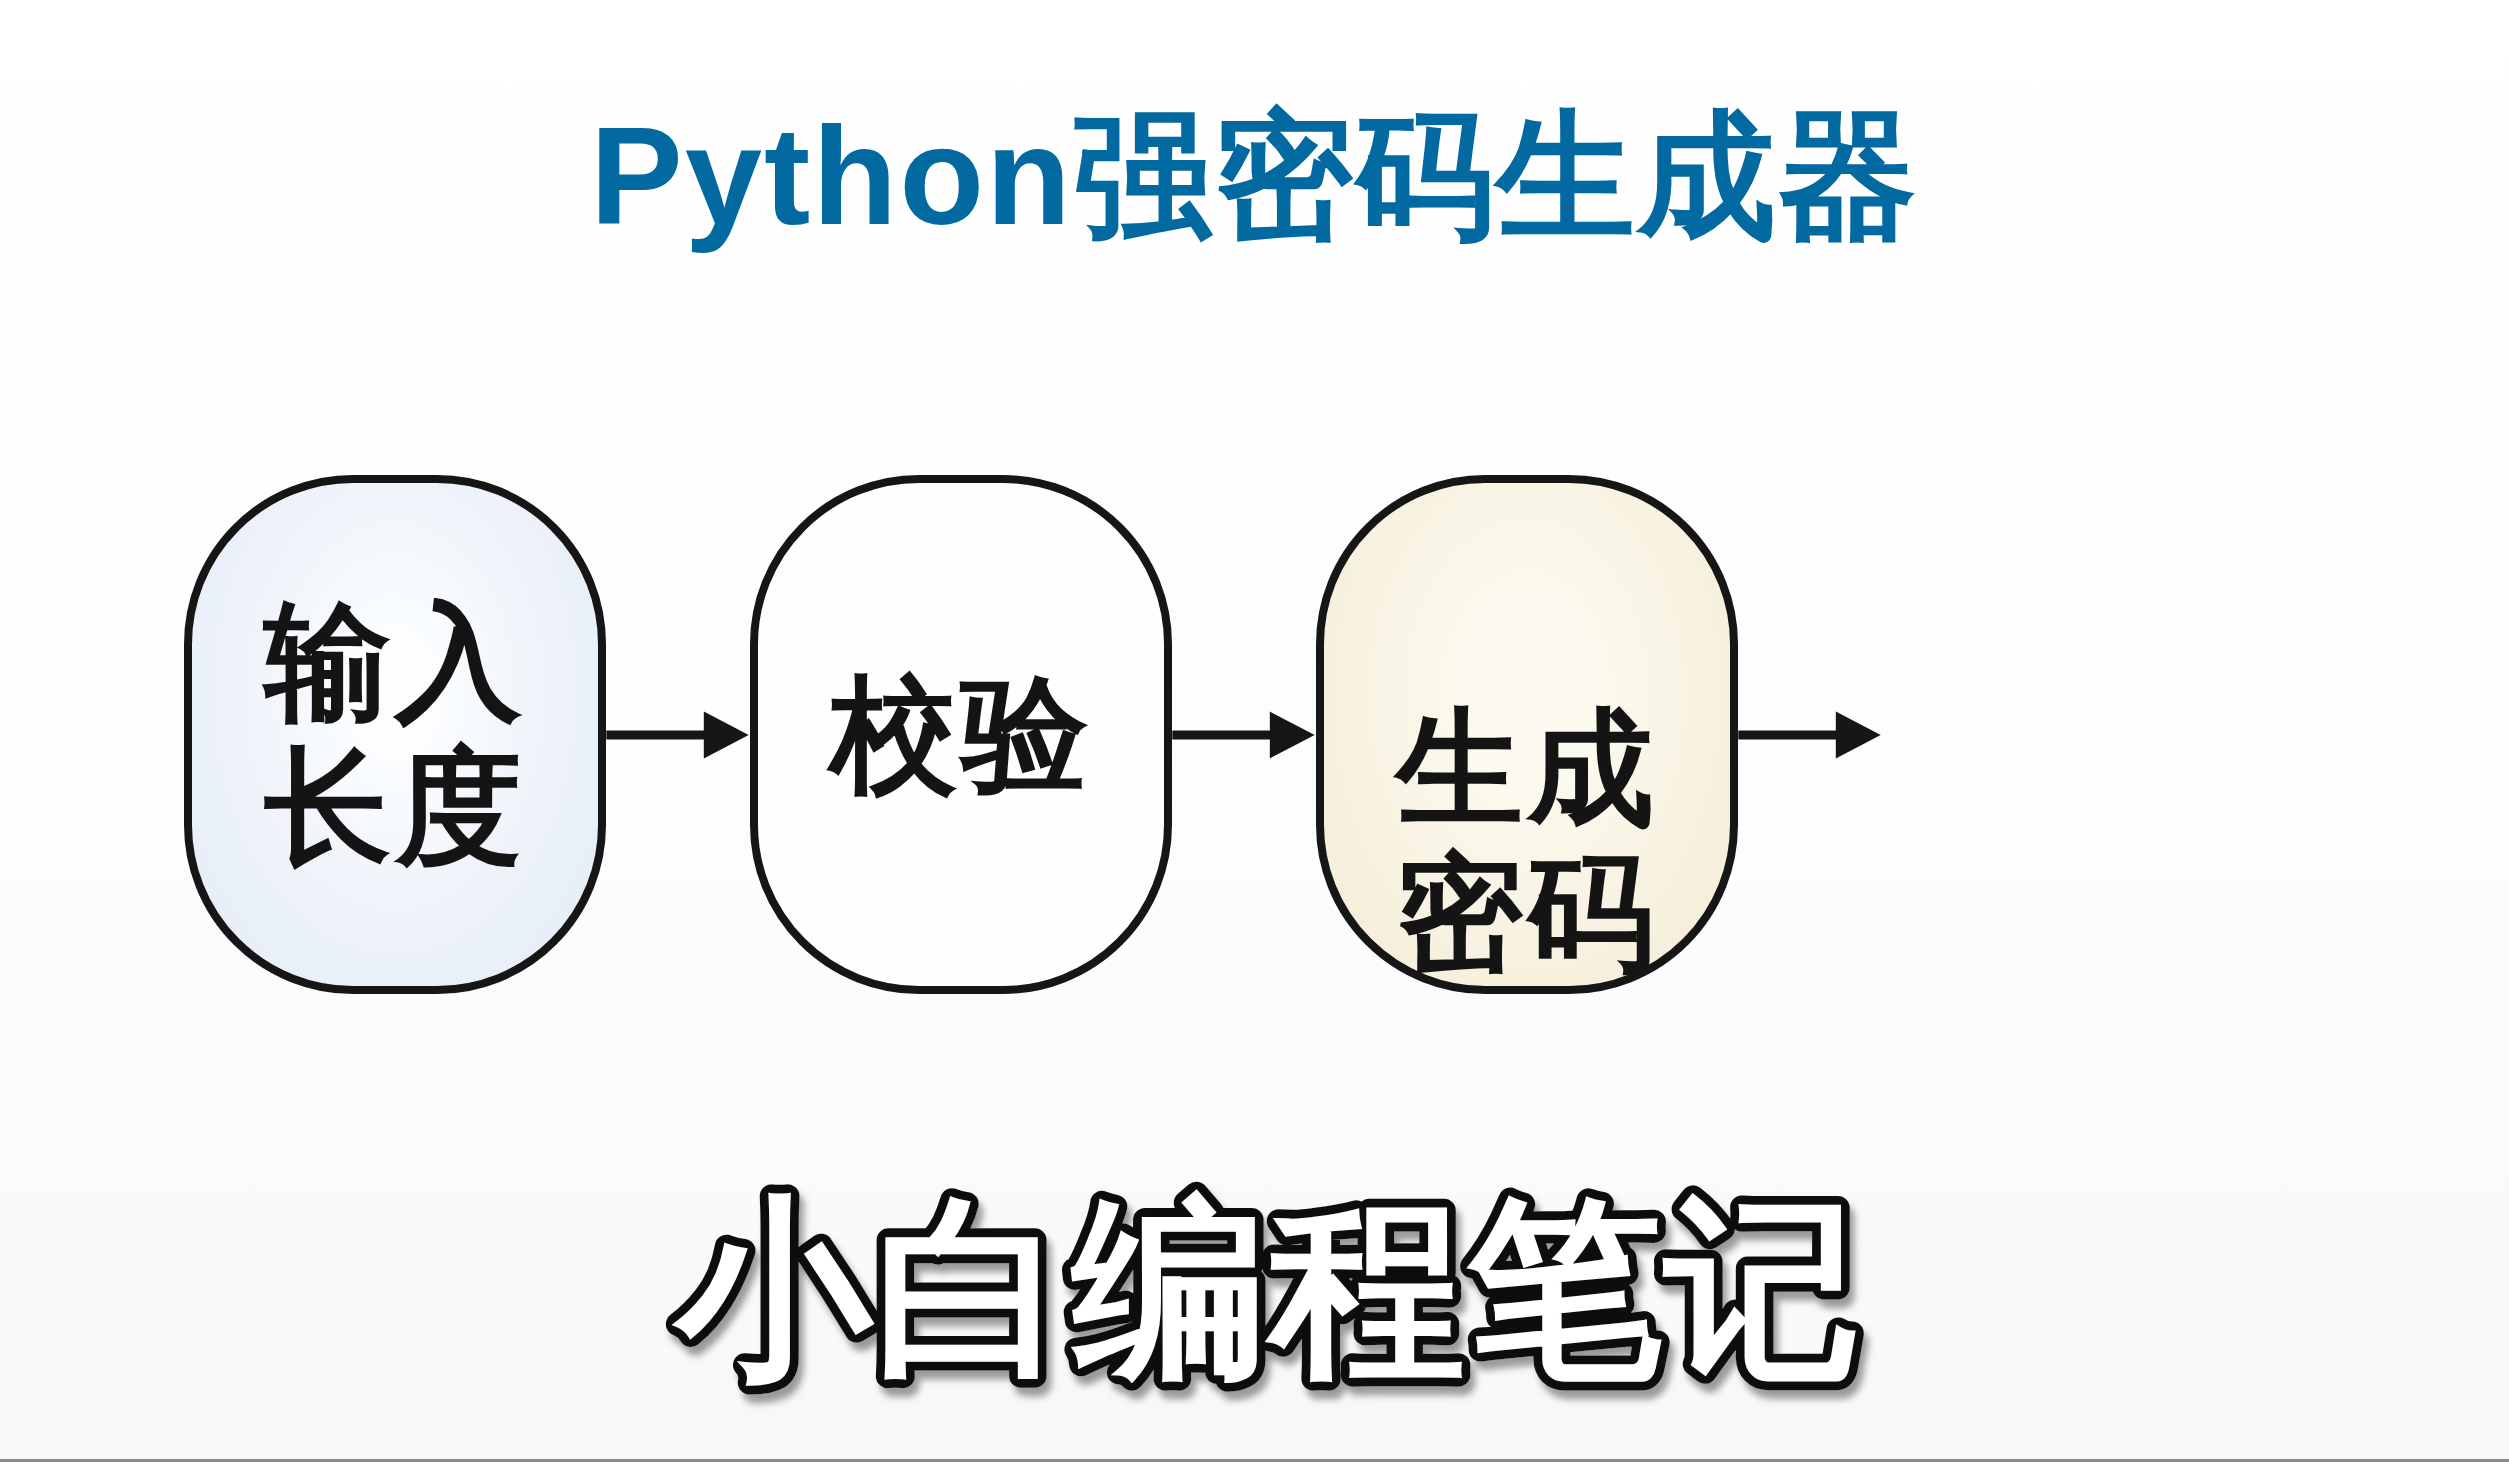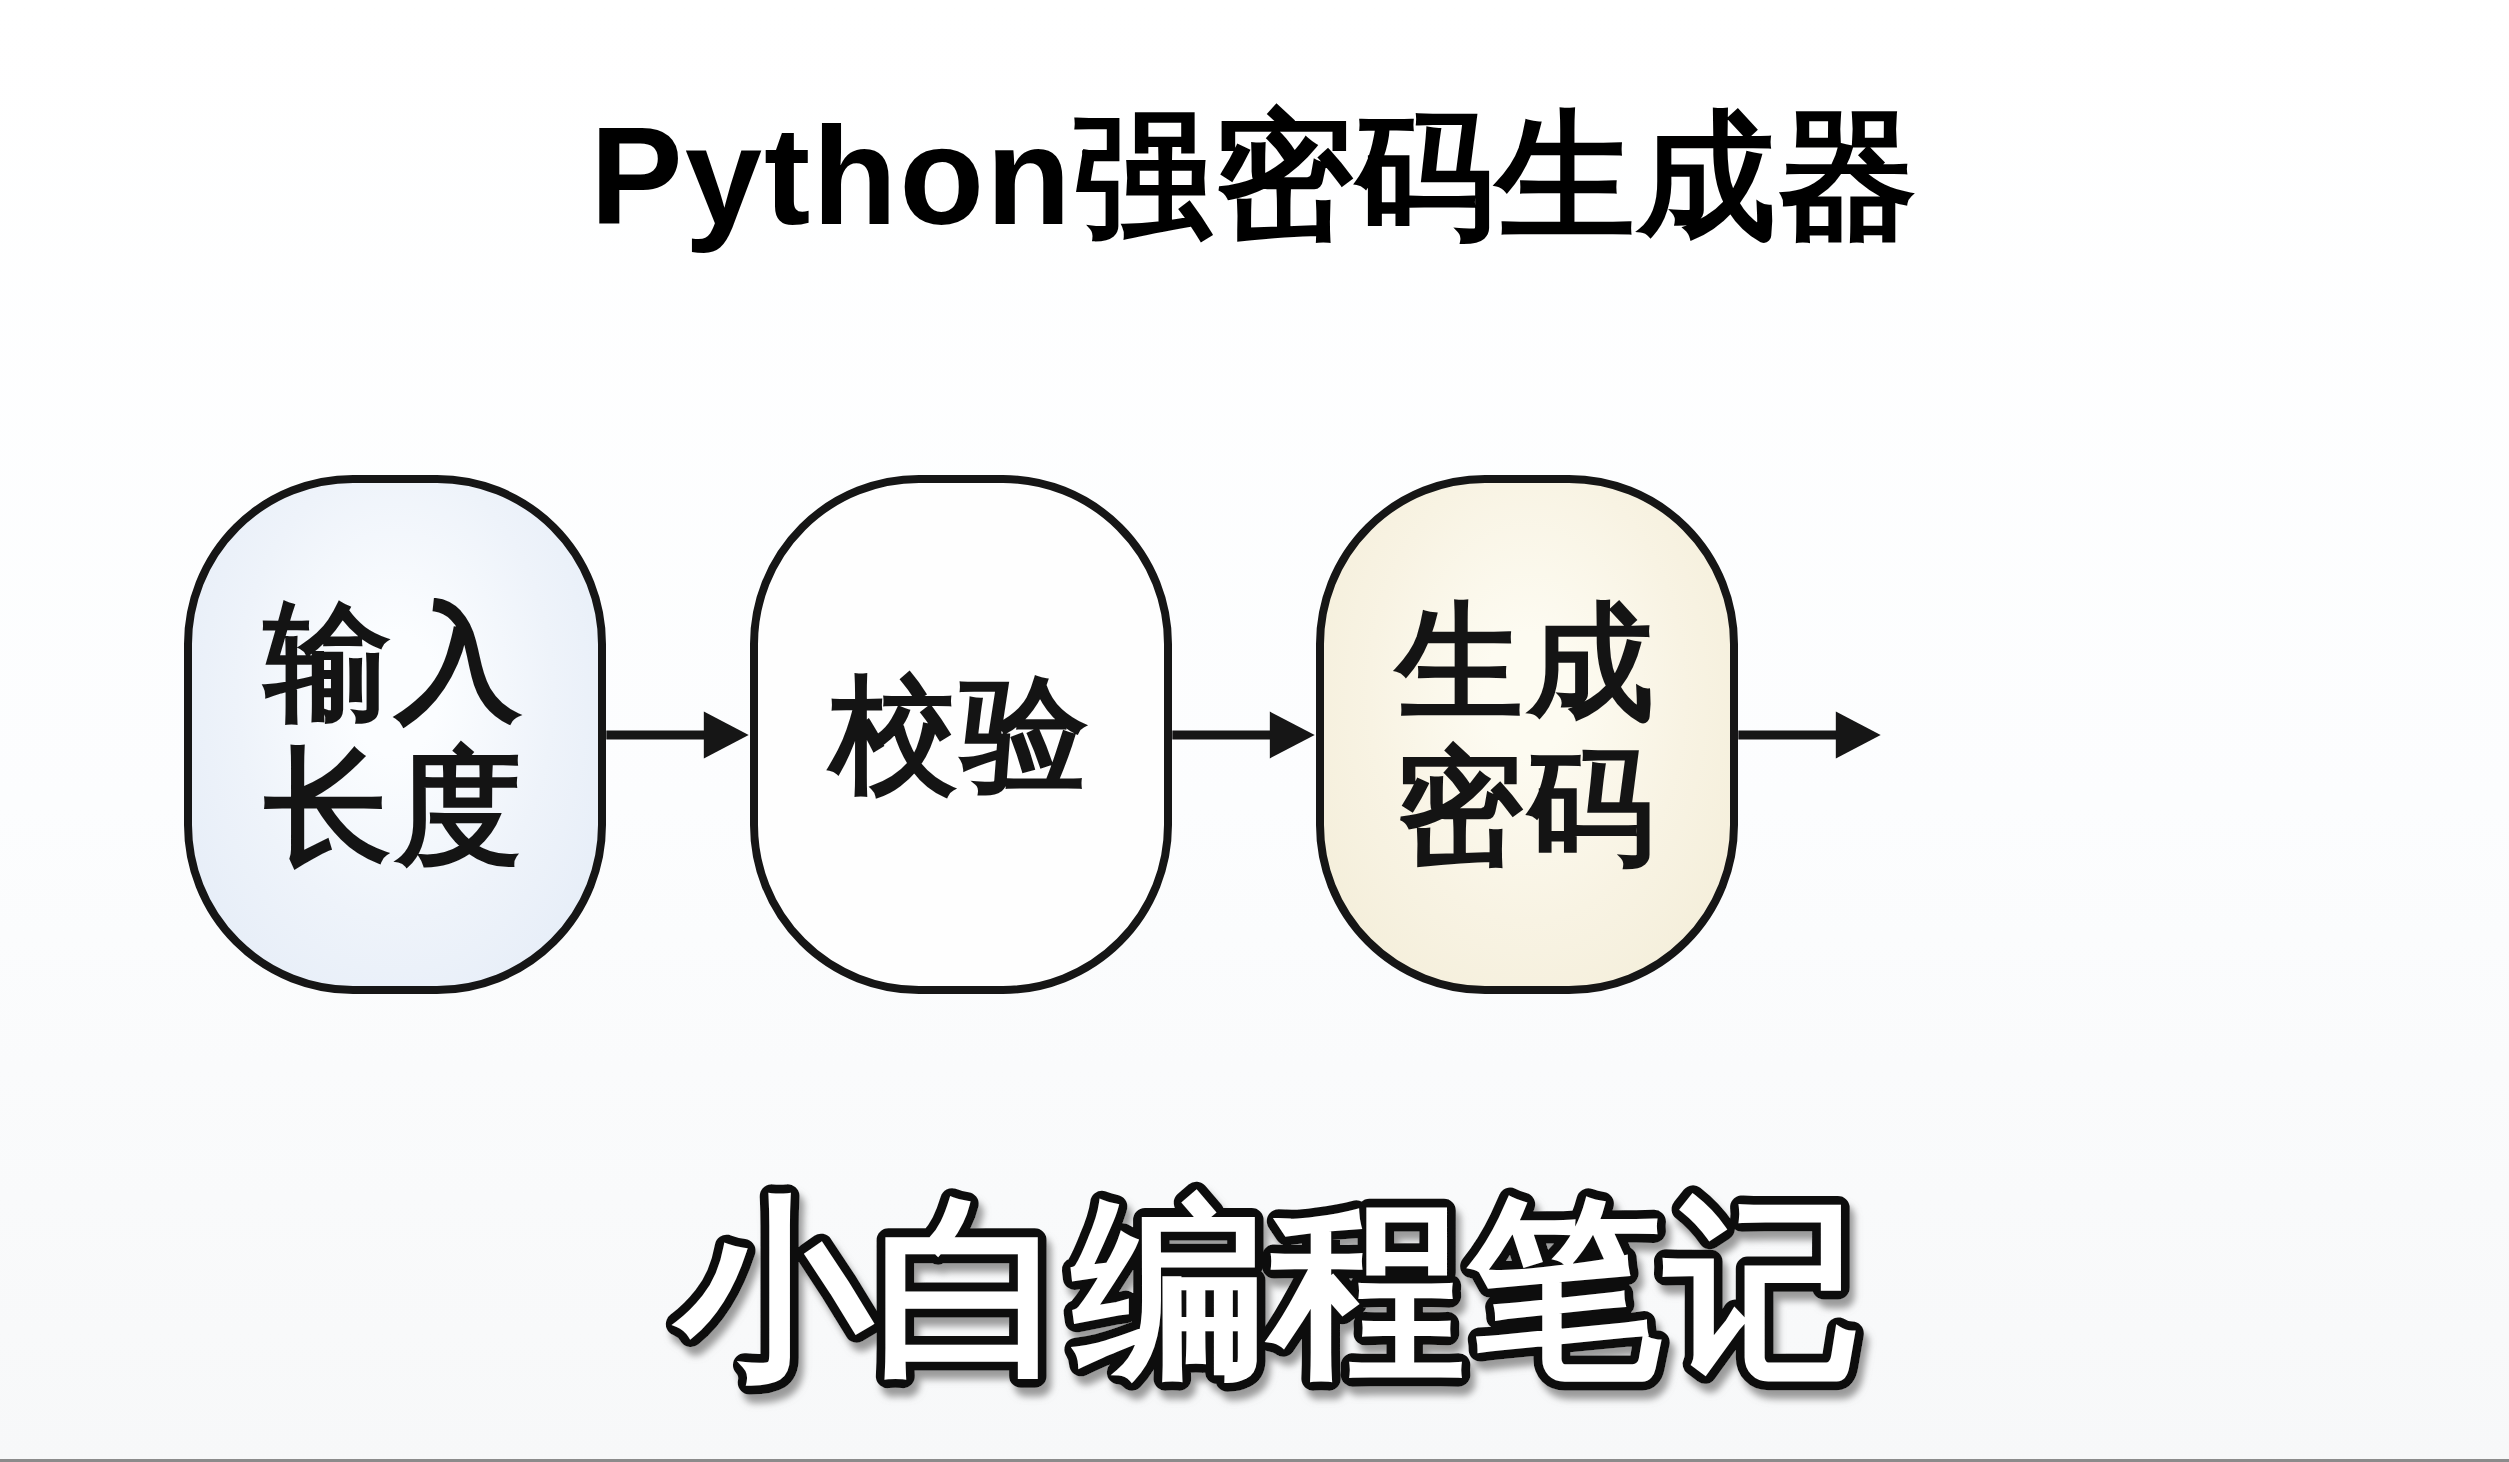--- a/index.html
+++ b/index.html
@@ -18,21 +18,21 @@
   
   .title {
     position: absolute;
     top: 96px;
     left: 0;
     width: 100%;
     text-align: center;
     font-size: 139px;
     line-height: 1.15;
     font-weight: 600;
-    color: #000000;
+    color: #0369a1;
     letter-spacing: 2px;
   }
 
   
   .flow {
     position: absolute;
     top: 475px;
     left: 184px;
     height: 519px;
     display: flex;
@@ -52,21 +52,21 @@
   .node .label {
     font-size: 127px;
     line-height: 1.14;
     font-weight: 600;
     color: #141414;
     white-space: pre-line;
     letter-spacing: 3.9px;
   }
   .node-1 { background: radial-gradient(ellipse at 50% 42%, #fbfdff 15%, #eef3fa 55%, #e4ecf7 95%); }
   .node-2 { background: #fefefe; align-items: center; }
-  .node-3 { background: radial-gradient(ellipse at 50% 42%, #fdfbf1 15%, #f8f3e3 55%, #f3edd8 95%); }
+  .node-3 { background: radial-gradient(ellipse at 50% 42%, #fdfbf1 15%, #f8f3e3 55%, #f3edd8 95%); align-items: flex-end; }
   .node-4 { background: radial-gradient(ellipse at 50% 42%, #fdf6f3 15%, #f8ece7 55%, #f4e7e1 95%); }
 
   .arrow {
     width: 144px;
     height: 78px;
     flex: 0 0 144px;
     align-self: center;
   }
 
   

